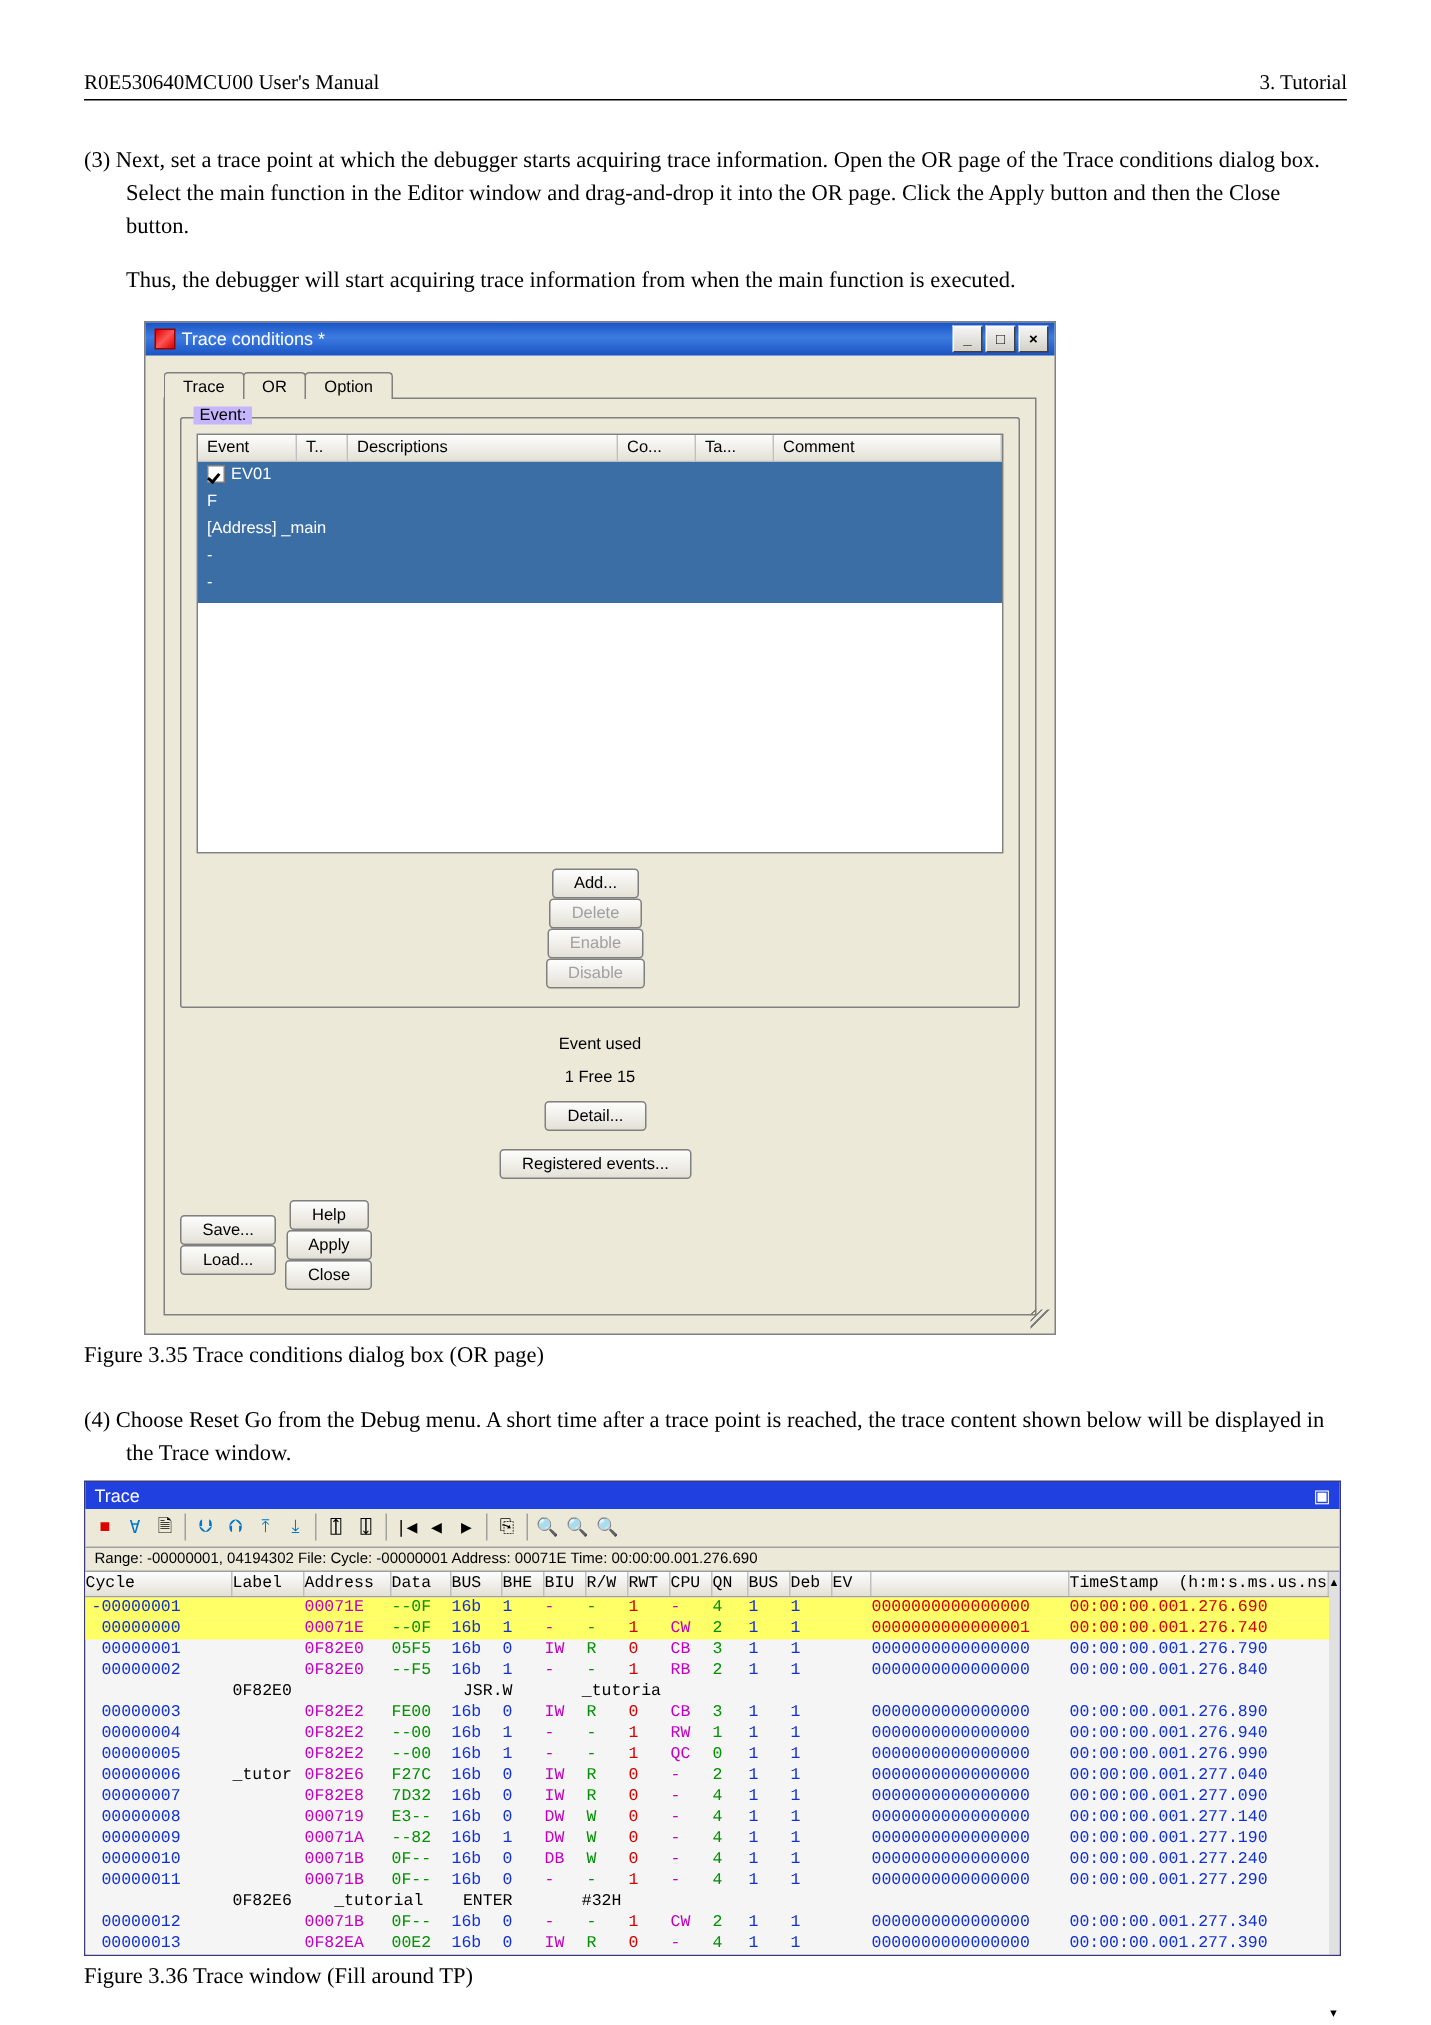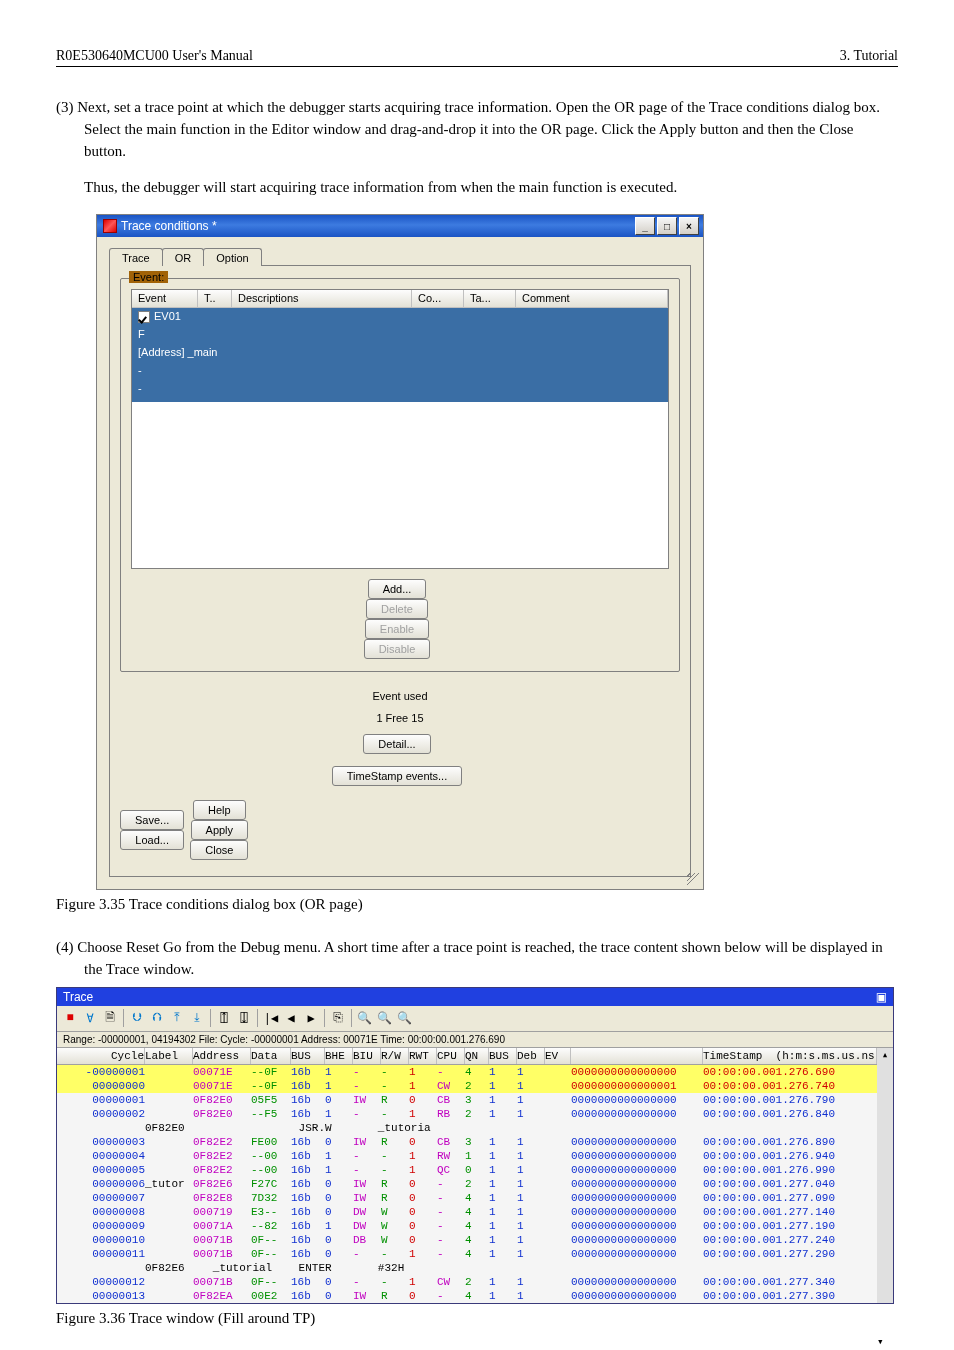--- a/index.html
+++ b/index.html
@@ -55,21 +55,21 @@
   .tab-active { background:#ece9d8; z-index:2; }
   .tab { color:#000; }
   .tab-panel {
     border:1px solid #808080; padding: 12px 10px 16px 10px; background:#ece9d8;
   }
   .grp {
     border:1px solid #808080; border-radius:2px; padding: 10px 10px 12px 10px;
     position: relative; margin-bottom: 18px;
   }
   .grp-legend {
-    position:absolute; top:-8px; left:8px; background:#a16207; padding:0 4px;
+    position:absolute; top:-8px; left:8px; background:#c4b5fd; padding:0 4px;
   }
 
   .lv {
     background:#fff; border:1px solid #808080; height: 280px; overflow:hidden;
   }
   .lv-head, .lv-row { display:flex; }
   .lv-head .lv-c {
     background: linear-gradient(#fdfdfd,#e3e1d6);
     border-right:1px solid #c0c0c0; border-bottom:1px solid #c0c0c0;
     padding: 2px 6px; font-size:11px; height:18px;
@@ -120,21 +120,21 @@
   .tw-range {
     background:#ece9d8; font-family: Tahoma,Arial,sans-serif; font-size:10px;
     padding:2px 6px; border-bottom:1px solid #a0a0a0; color:#000;
   }
   .tw-grid { background:#f5f5f5; }
   .tw-head, .tw-row { display:flex; white-space:pre; }
   .tw-head { background:linear-gradient(#fdfdfd,#e3e1d6); border-bottom:1px solid #a0a0a0; }
   .tw-c { padding:1px 0; }
   .tw-head .tw-c { border-right:1px solid #c0c0c0; padding:2px 0; color:#000; }
 
-  .cCycle{width:88px;padding-left:4px;text-align:right;} .cLabel{width:48px;} .cAddr{width:58px;} .cData{width:40px;}
+  .cCycle{width:98px;padding-left:4px;} .cLabel{width:48px;} .cAddr{width:58px;} .cData{width:40px;}
   .cBUS{width:34px;} .cBHE{width:28px;} .cBIU{width:28px;} .cRW{width:28px;}
   .cRWT{width:28px;} .cCPU{width:28px;} .cQN{width:24px;} .cBUS2{width:28px;}
   .cDeb{width:28px;} .cEV{width:26px;} .cZero{width:132px;} .cTS{flex:1;}
 
   .tw-row.hl-y { background:#ffff66; }
   .tw-row .blue { color:#1030d0; }
   .tw-row .mag  { color:#c000c0; }
   .tw-row .grn  { color:#009000; }
   .tw-row .red  { color:#d00000; }
   .tw-label-row { color:#000; }
@@ -210,21 +210,21 @@
             <span class="btn dis">Disable</span>
           </div>
         </div>
 
         <div class="row row-gap" style="justify-content:space-between;gap:12px;">
           <div class="row row-gap">
             <span>Event used</span>
             <span>1  Free 15</span>
             <span class="btn">Detail...</span>
           </div>
-          <span class="btn">TimeStamp events...</span>
+          <span class="btn">Registered events...</span>
         </div>
 
         <div class="footer-row">
           <div class="row">
             <span class="btn">Save...</span>
             <span class="btn">Load...</span>
           </div>
           <div class="row">
             <span class="btn">Help</span>
             <span class="btn">Apply</span>

